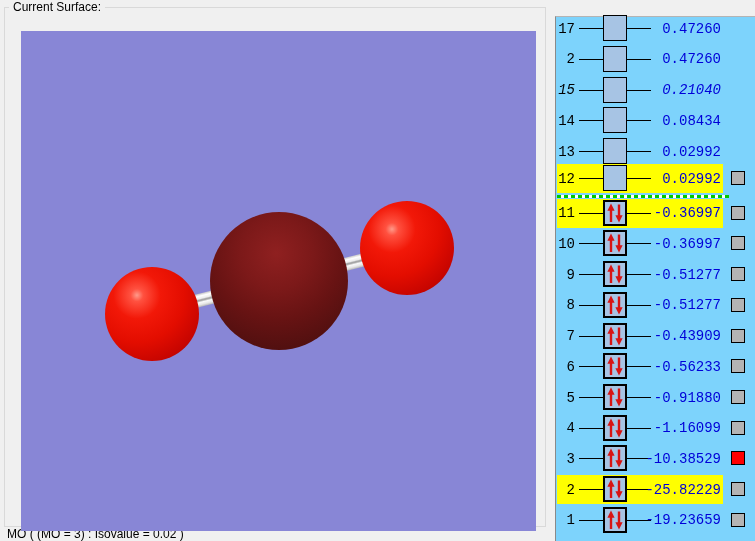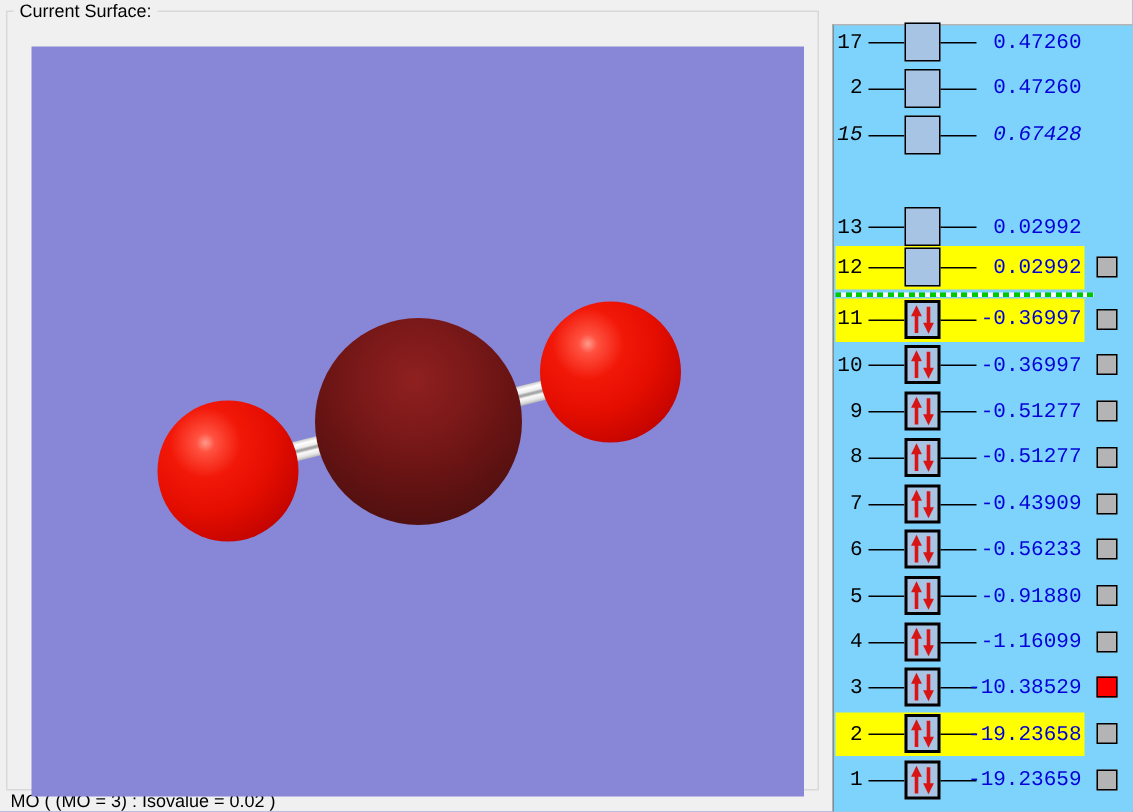--- a/index.html
+++ b/index.html
@@ -116,21 +116,32 @@
 
   </div>
     <div class="mo-row" style="top: 58.7px; font-style: italic;">
 
     <span class="mo-number">15</span>
     <div class="mo-line left"></div>
     <div class="mo-box" style="background: rgb(167, 196, 228);">
       
     </div>
     <div class="mo-line right"></div>
-    <span class="mo-energy" style="color: rgb(0, 0, 216);">0.67428</span>
+    <span class="mo-energy" style="color: rgb(0, 0, 216);">0.21040</span>
+
+  </div>
+    <div class="mo-row" style="top: 89.4px;">
+
+    <span class="mo-number">14</span>
+    <div class="mo-line left"></div>
+    <div class="mo-box" style="background: rgb(167, 196, 228);">
+      
+    </div>
+    <div class="mo-line right"></div>
+    <span class="mo-energy" style="color: rgb(0, 0, 216);">0.08434</span>
 
   </div>
     <div class="mo-row" style="top: 120.1px; text-decoration: underline;">
 
     <span class="mo-number">13</span>
     <div class="mo-line left"></div>
     <div class="mo-box" style="background: rgb(167, 196, 228);">
       
     </div>
     <div class="mo-line right"></div>
@@ -339,21 +350,21 @@
           <path d="M6 20 L6 6" stroke-width="2.4" fill="none" stroke="#d81414"></path>
           <path d="M6 1.5 L2.4 8.8 L9.6 8.8 Z" stroke="none" fill="#d81414"></path>
         </g>
         <g>
           <path d="M14 2.5 L14 16" stroke-width="2.4" fill="none" stroke="#d81414"></path>
           <path d="M14 20.5 L10.4 13.2 L17.6 13.2 Z" stroke="none" fill="#d81414"></path>
         </g>
       </svg>
     </div>
     <div class="mo-line right"></div>
-    <span class="mo-energy" style="color: rgb(0, 0, 216);">-19.23658</span>
+    <span class="mo-energy" style="color: rgb(0, 0, 216);">-25.82229</span>
     <div class="mo-indicator" style="background: rgb(180, 180, 180);"></div>
   </div>
     <div class="mo-row occupied" style="top: 488.9px;">
 
     <span class="mo-number">1</span>
     <div class="mo-line left"></div>
     <div class="mo-box" style="background: rgb(167, 196, 228);">
       <svg class="arrows" viewBox="0 0 20 22" preserveAspectRatio="none">
         <g>
           <path d="M6 20 L6 6" stroke-width="2.4" fill="none" stroke="#d81414"></path>

